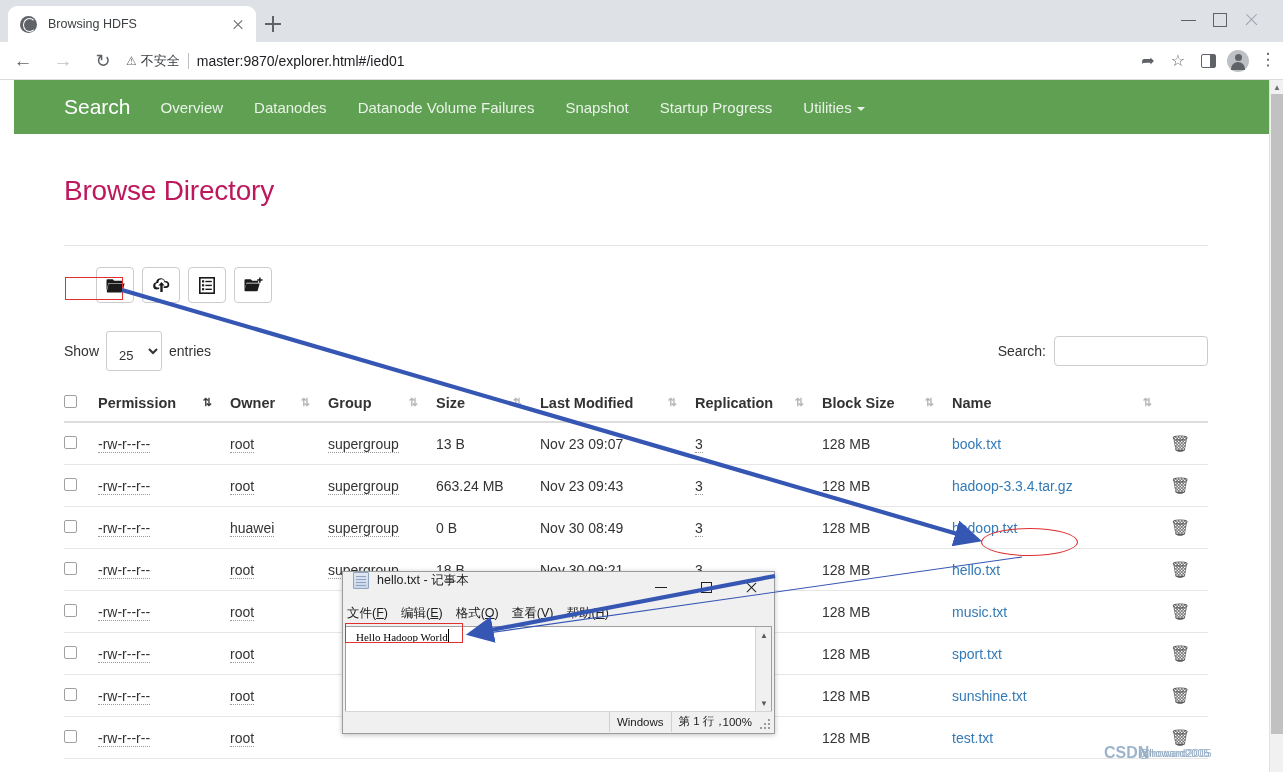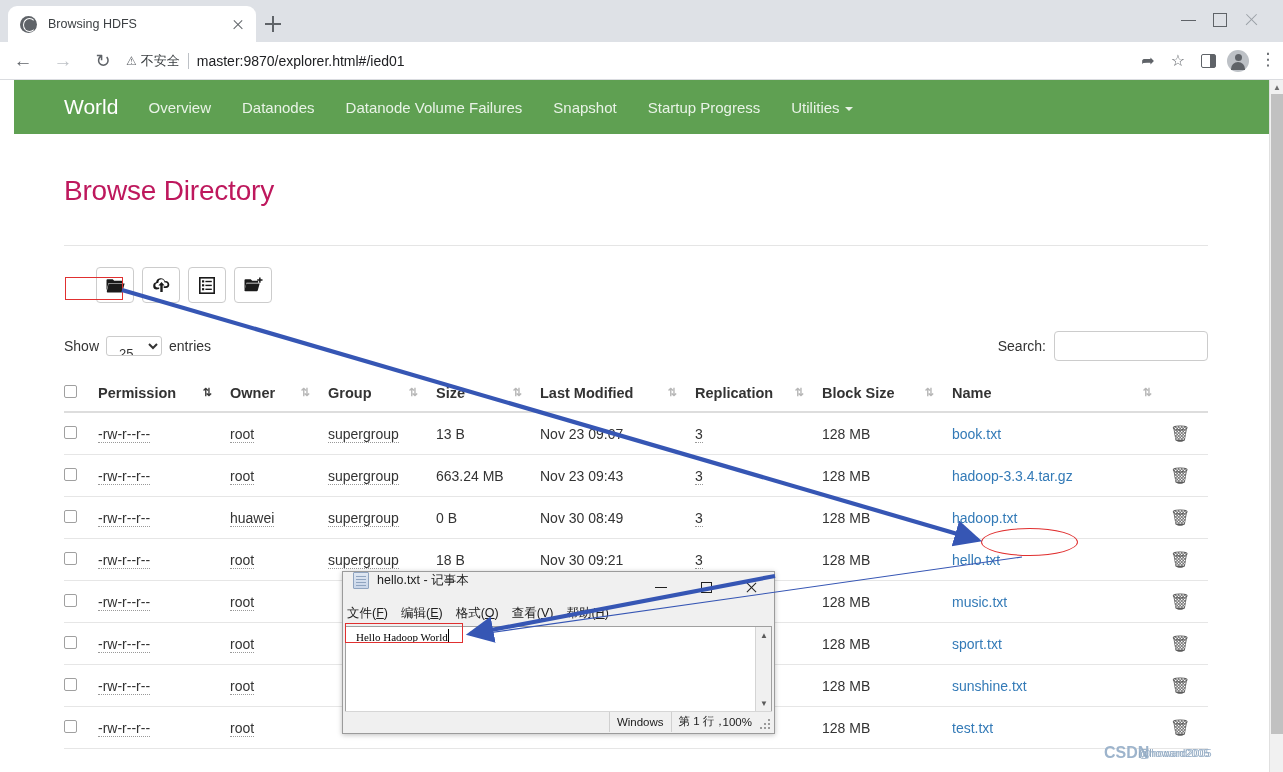--- a/index.html
+++ b/index.html
@@ -130,21 +130,21 @@
   .tool-btns { display: flex; margin-left: 32px; gap: 8px; }
   .tool-btn {
     width: 38px; height: 36px; border: 1px solid #ccc; border-radius: 4px; background: #fff;
     cursor: pointer; display: flex; align-items: center; justify-content: center; color: #1a1a1a;
     font-size: 16px; line-height: 1;
   }
 
   .ctrlrow { margin-top: 28px; display: flex; align-items: center; justify-content: space-between; }
   .show-entries { display: flex; align-items: center; font-size: 14px; color: #333; gap: 7px; }
   .len-select {
-    height: 20px; border: 1px solid #ccc; border-radius: 3px; background: #fff;
+    height: 40px; border: 1px solid #ccc; border-radius: 3px; background: #fff;
     font-size: 13px; color: #333; padding: 8px 4px 0 8px; font-family: "Liberation Sans", sans-serif;
   }
   .search-wrap { display: flex; align-items: center; font-size: 14px; color: #333; gap: 8px; }
   .search-input {
     width: 154px; height: 30px; border: 1px solid #ccc; border-radius: 4px; padding: 0 8px;
     font-size: 13px; outline: none; font-family: "Liberation Sans", sans-serif;
   }
 
   table.files { width: 100%; border-collapse: collapse; margin-top: 16px; font-size: 14px; }
   table.files thead th {
@@ -302,21 +302,21 @@
       </div>
     <div class="tb-icon">
         <span class="avatar-ico"></span>
       </div>
     <div class="tb-icon dots-ico">⋮</div>
   </div>
 
   <div class="page">
 
     <div class="navbar">
-      <a class="brand">World</a>
+      <a class="brand">Search</a>
       <a class="nav-link">Overview</a>
       <a class="nav-link">Datanodes</a>
       <a class="nav-link">Datanode Volume Failures</a>
       <a class="nav-link">Snapshot</a>
       <a class="nav-link">Startup Progress</a>
       <a class="nav-link"><span>Utilities</span><span class="caret"></span></a>
     </div>
 
     <div class="container">
       <h1 class="h1">Browse Directory</h1>

